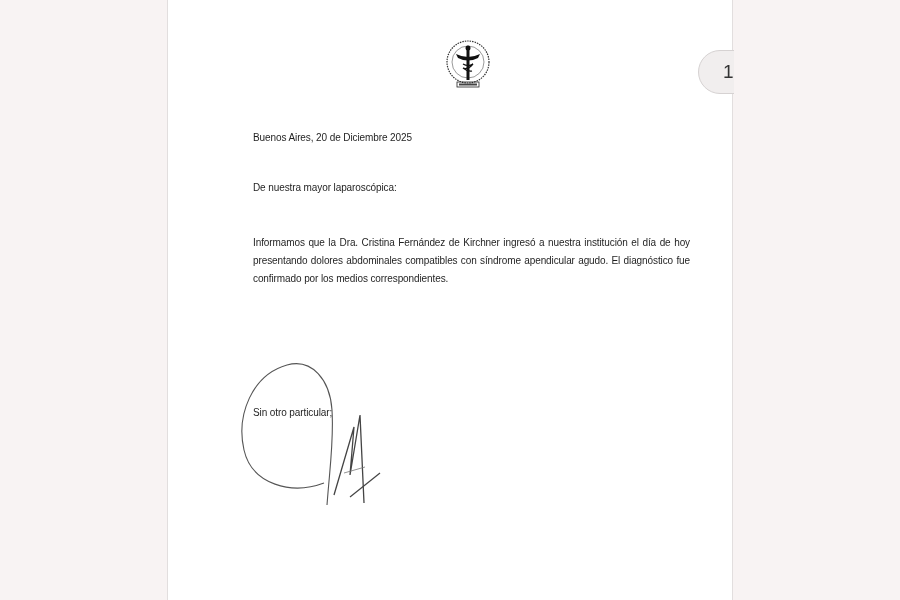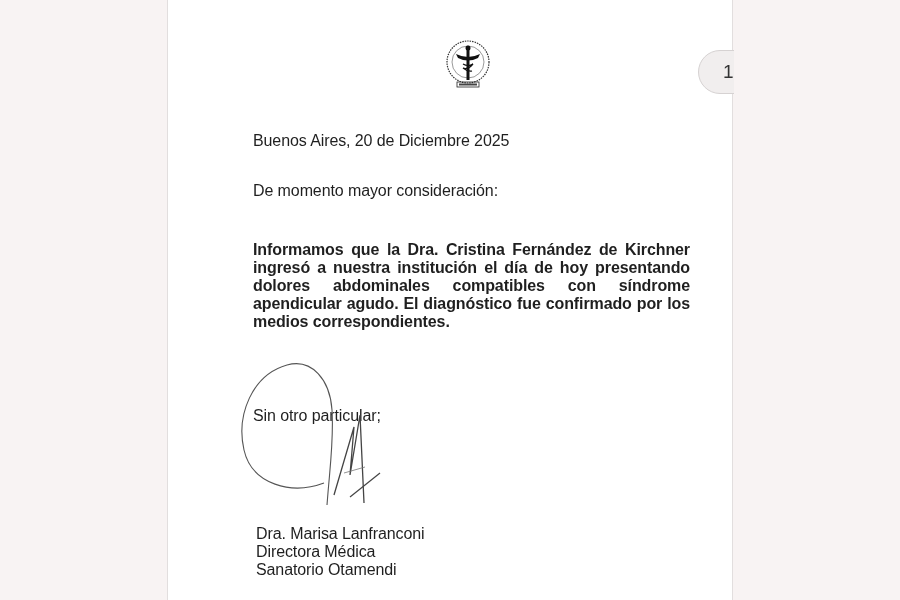--- a/index.html
+++ b/index.html
@@ -45,33 +45,33 @@
     z-index: 2;
   }
   .logo {
     position: absolute;
     left: 444px; top: 36px;
     width: 48px; height: 60px;
   }
   .doc-text {
     position: absolute;
     font-family: "Liberation Sans", sans-serif;
-    font-size: 16px;
+    font-size: 10px;
     color: #1f1f1f;
     letter-spacing: -0.1px;
   }
   .date { left: 253px; top: 132px; }
   .salutation { left: 253px; top: 182px; }
   .para {
     left: 253px;
     width: 437px;
     line-height: 18px;
     text-align: justify;
   }
-  .para1 { top: 241px; font-weight: bold; }
+  .para1 { top: 234px; }
   .para2 { top: 290px; }
   .closing { left: 253px; top: 375px; z-index: 3; margin-top: 32px; }
   .signature {
     position: absolute;
     left: 232px; top: 355px;
     width: 180px; height: 160px;
     z-index: 4;
     pointer-events: none;
   }
   .sig-block {
@@ -100,33 +100,28 @@
     <rect x="22.5" y="10" width="3" height="34" fill="#111"></rect>
     <path d="M12 18 Q24 24 36 18 L34 22 Q24 27 14 22 Z" fill="#111"></path>
     <circle cx="24" cy="12" r="2.5" fill="#111"></circle>
     <path d="M19 28 Q24 31 29 28 Q24 34 19 32 Q24 36 28 35" fill="none" stroke="#111" stroke-width="1.2"></path>
     <rect x="13" y="46" width="22" height="5" fill="none" stroke="#222" stroke-width="0.8"></rect>
     <rect x="15" y="47.5" width="18" height="2" fill="#444"></rect>
   </svg>
 
   <div class="doc-text date">Buenos Aires, 20 de Diciembre 2025</div>
 
-  <div class="doc-text salutation">De momento mayor consideración:</div>
+  <div class="doc-text salutation">De nuestra mayor laparoscópica:</div>
 
   <div class="doc-text para para1">Informamos que la Dra. Cristina Fernández de Kirchner ingresó a nuestra institución el día de hoy presentando dolores abdominales compatibles con síndrome apendicular agudo. El diagnóstico fue confirmado por los medios correspondientes.</div>
 
 
   <div class="doc-text closing">Sin otro particular;</div>
 
   <svg class="signature" viewBox="0 0 180 160">
     <path d="M92 128 C60 140 20 130 12 95 C4 60 20 20 55 10 C80 3 98 25 100 55 C102 85 98 110 95 150" fill="none" stroke="#555" stroke-width="1.1"></path>
     <path d="M102 140 L122 72 L118 120 L128 60 L132 148" fill="none" stroke="#444" stroke-width="1.3"></path>
     <path d="M118 142 L148 118" fill="none" stroke="#444" stroke-width="1.3"></path>
     <path d="M112 118 L133 112" fill="none" stroke="#777" stroke-width="0.8"></path>
   </svg>
 
-  <div class="doc-text sig-block">
-    <div>Dra. Marisa Lanfranconi</div>
-    <div>Directora Médica</div>
-    <div>Sanatorio Otamendi</div>
-  </div>
 
 </div>
 
 </body></html>

